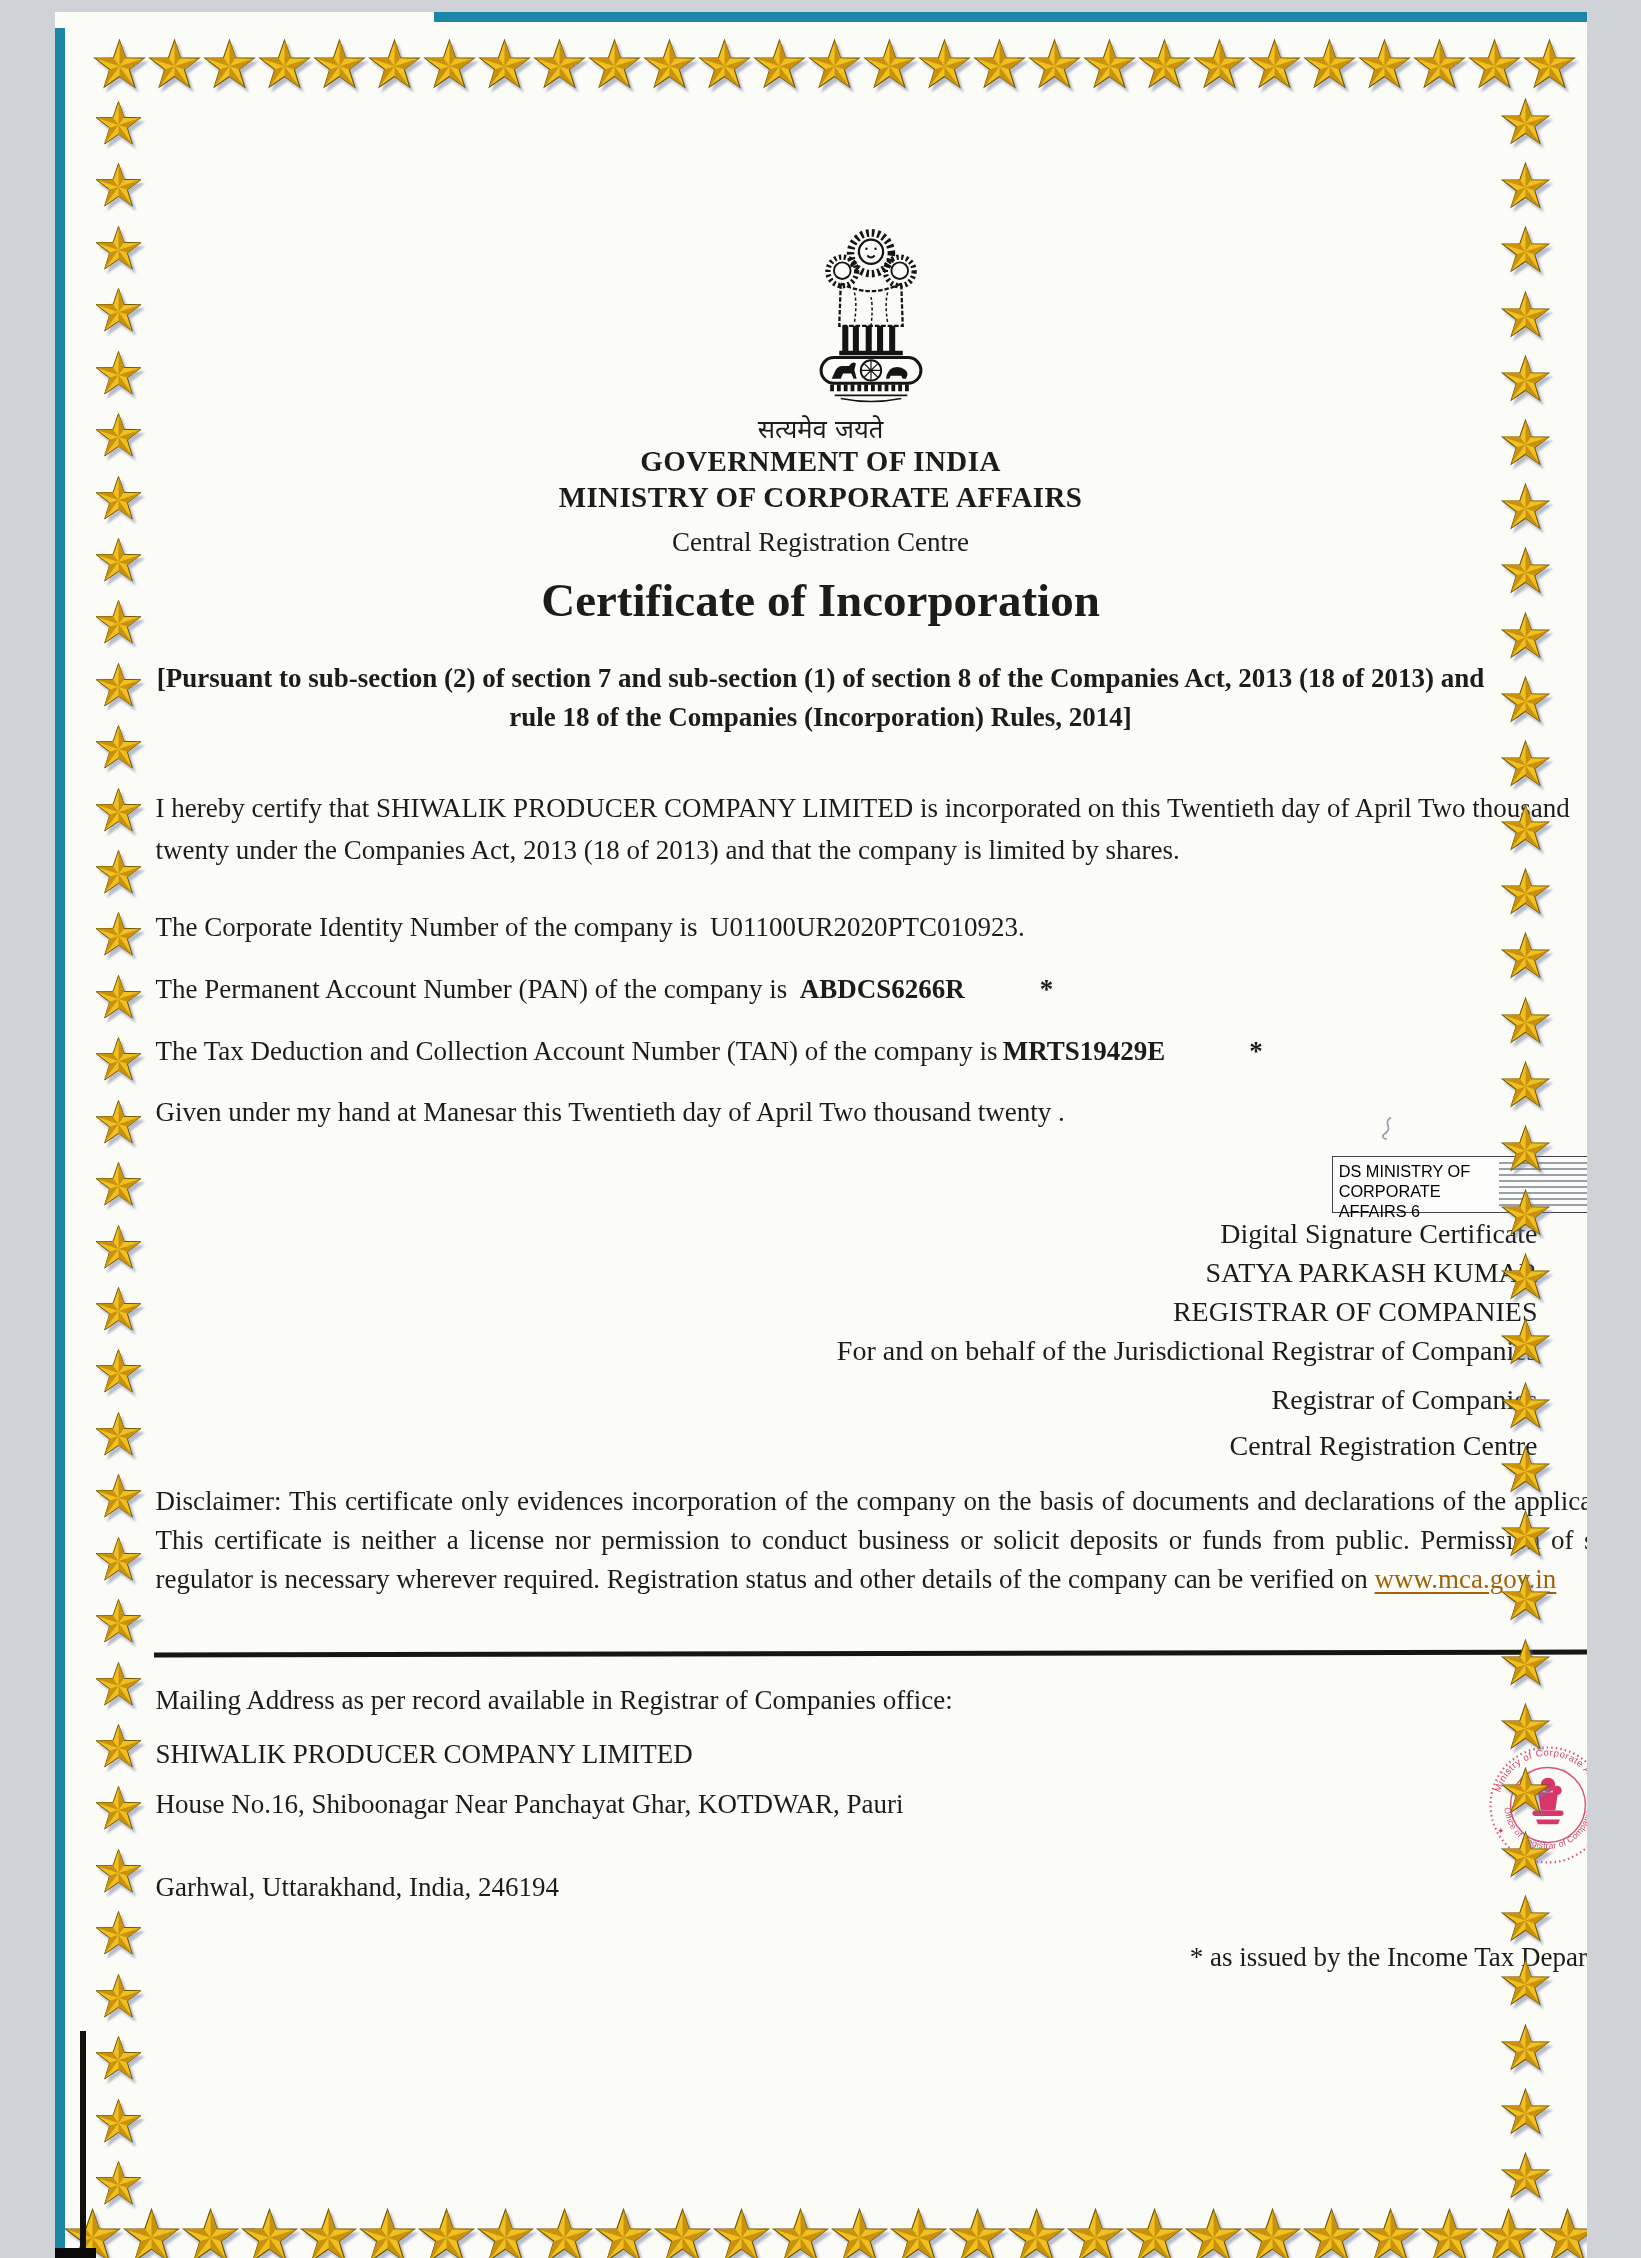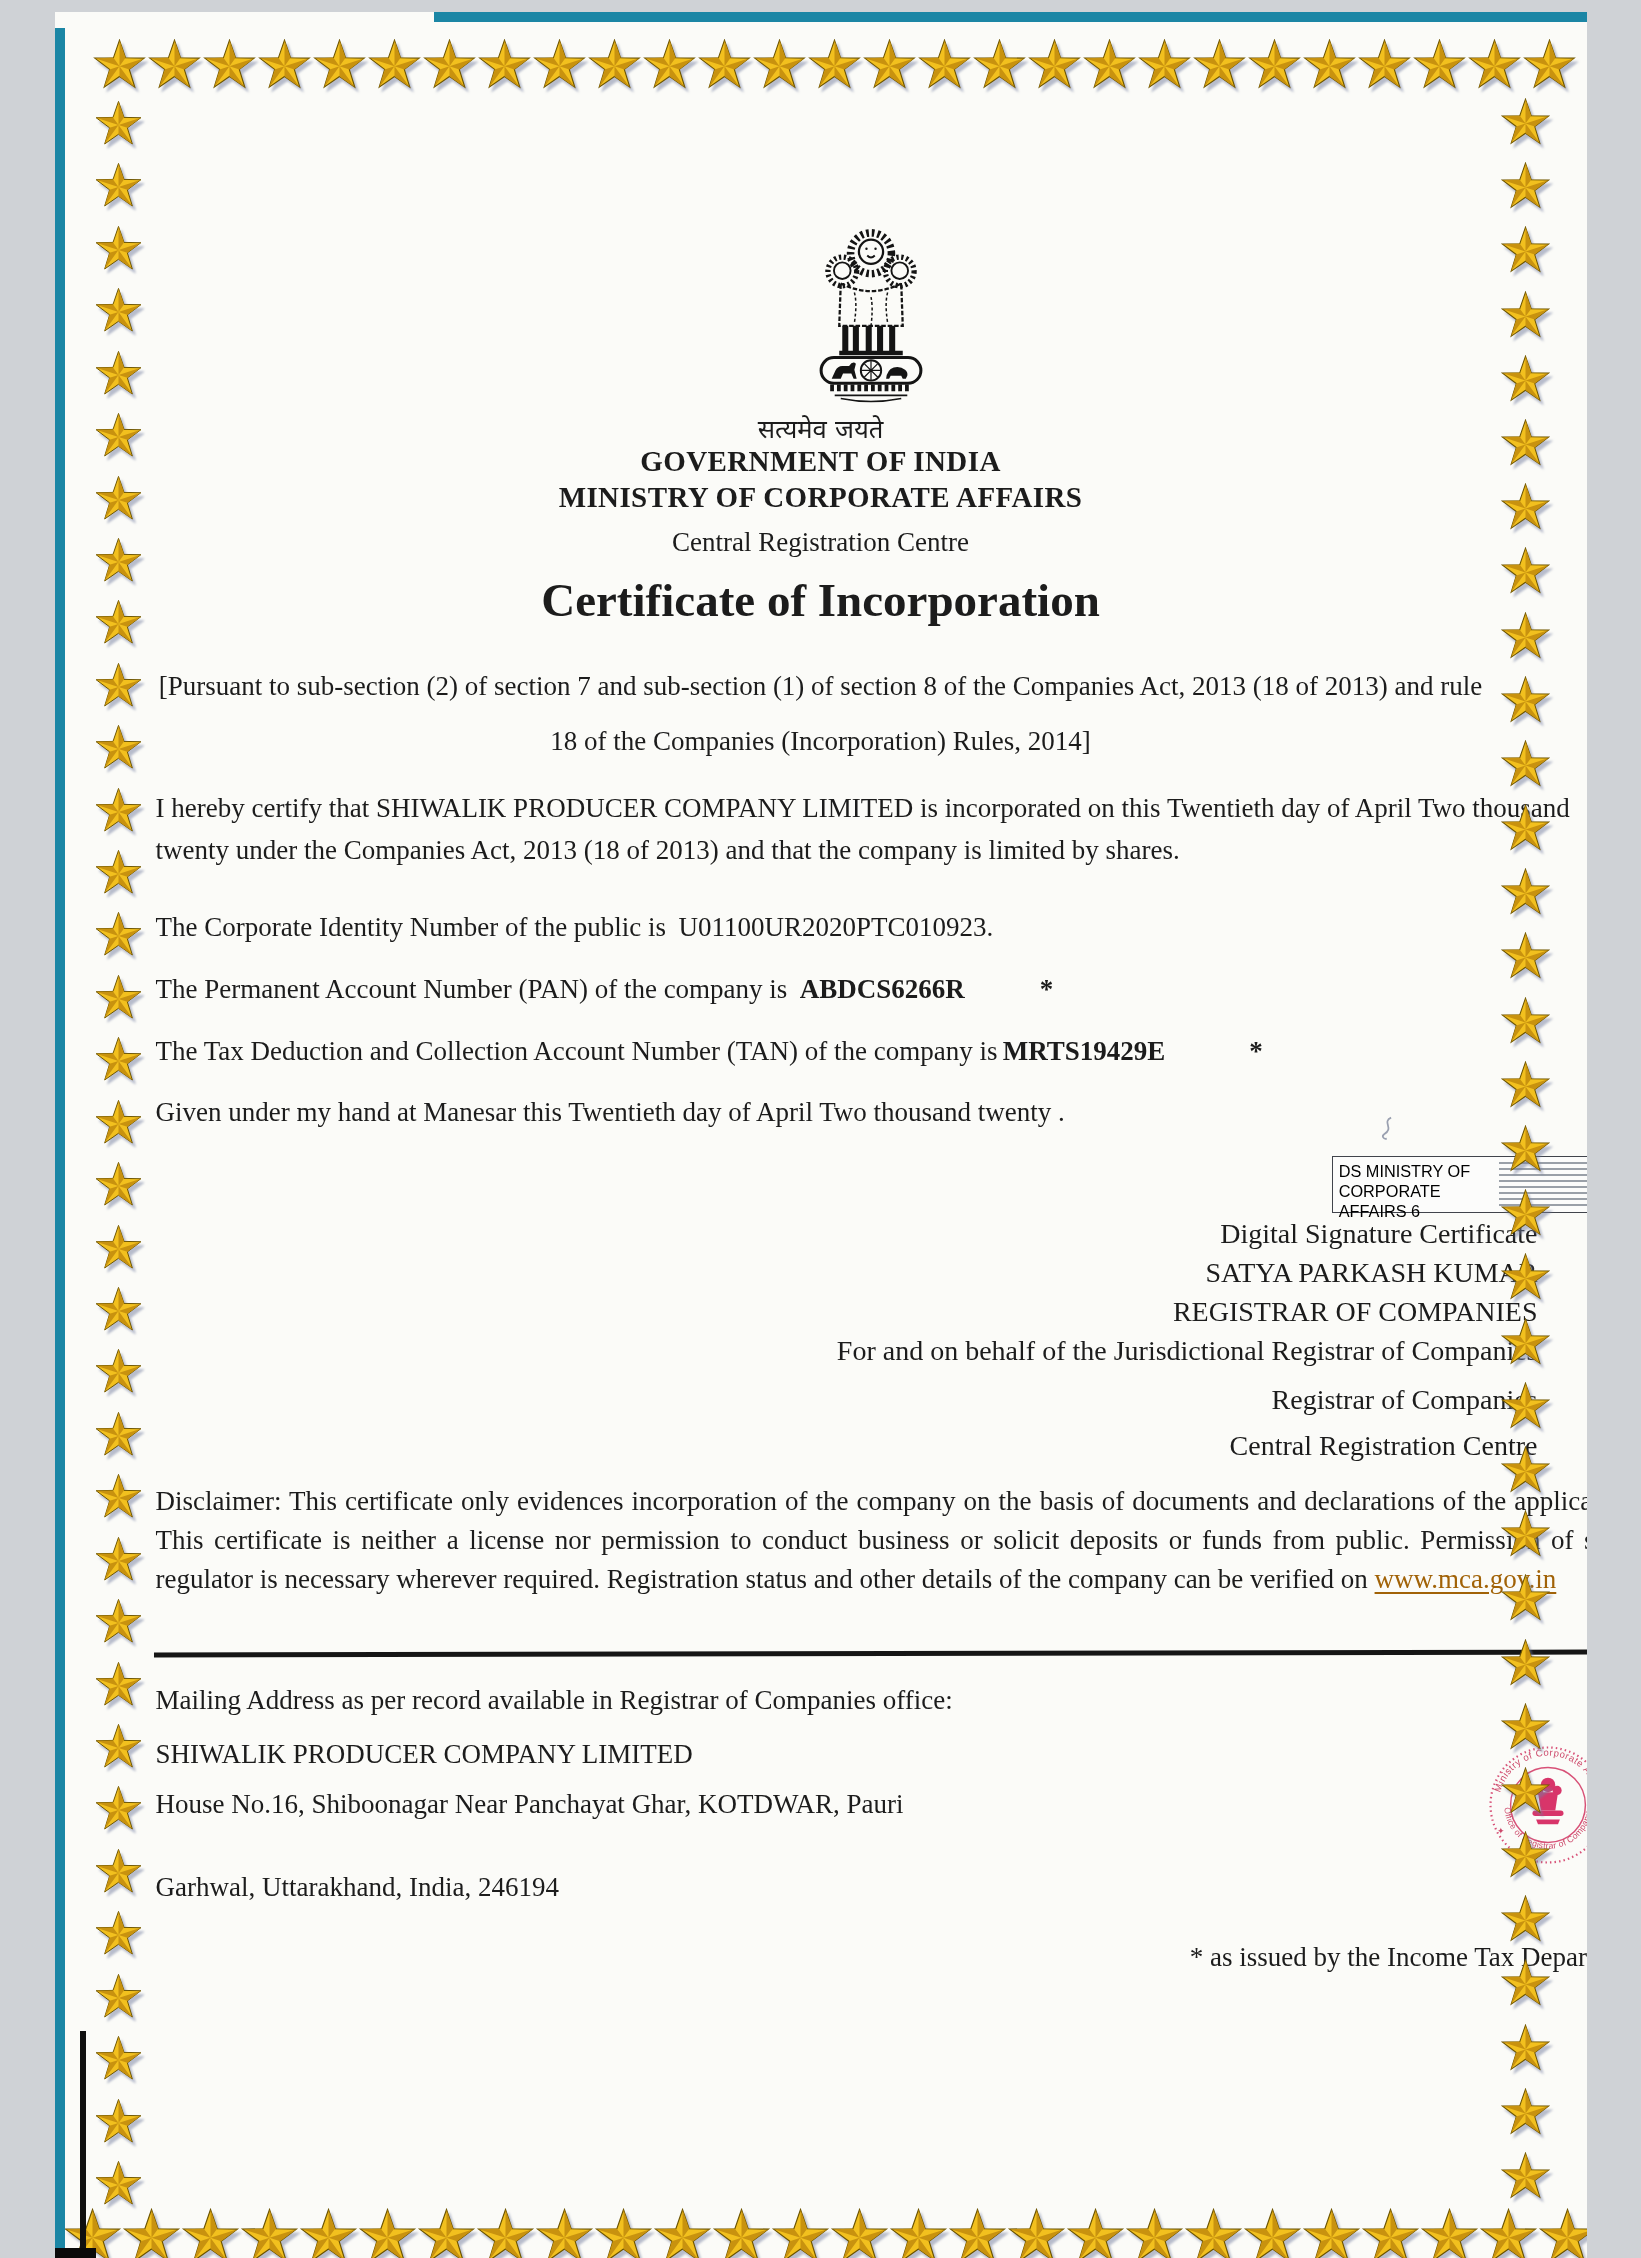--- a/index.html
+++ b/index.html
@@ -21,21 +21,21 @@
   .band-right{right:34px;top:86px;bottom:71px;width:55px;flex-direction:column;}
   .star{filter:drop-shadow(3.5px 4.4px 0.9px rgba(115,125,160,.5));flex:0 0 auto;}
   
   .ctr{position:absolute;left:0;right:0;text-align:center;}
   .emblem{position:absolute;left:732px;top:208px;width:168px;height:189px;}
   .emblem-caption{top:399px;font-family:"DejaVu Sans",sans-serif;font-size:25.6px;}
   .gov-line{top:433px;font-weight:bold;font-size:29px;letter-spacing:0.4px;}
   .ministry-line{top:469px;font-weight:bold;font-size:29px;letter-spacing:0.4px;}
   .centre-line{top:515px;font-size:27px;}
   .cert-title{top:561px;font-weight:bold;font-size:47px;}
-  .pursuant{top:647px;left:88px;right:88px;font-size:27px;line-height:55px;}
+  .pursuant{top:647px;left:88px;right:88px;font-size:27px;line-height:39px;font-weight:bold;}
   
   .bodyline{position:absolute;left:101px;width:1493px;font-size:27px;}
   .certify{top:775px;line-height:42px;}
   .cin-line{top:900px;}
   .pan-line{top:962px;}
   .tan-line{top:1024px;}
   .given-line{top:1085px;}
   .val-gap{margin-left:12.4px;}
   .bold{font-weight:bold;}
   .note-marker{font-weight:bold;margin-left:75px;}
@@ -598,21 +598,21 @@
   <div class="ctr emblem-caption">सत्यमेव जयते</div>
   <div class="ctr gov-line">GOVERNMENT OF INDIA</div>
   <div class="ctr ministry-line">MINISTRY OF CORPORATE AFFAIRS</div>
   <div class="ctr centre-line">Central Registration Centre</div>
   <div class="ctr cert-title">Certificate of Incorporation</div>
   <div class="ctr pursuant">[Pursuant to sub-section (2) of section 7 and sub-section (1) of section 8 of the Companies Act, 2013 (18 of 2013) and rule 18 of the Companies (Incorporation) Rules, 2014]</div>
 
   <div class="bodyline certify">I hereby certify that SHIWALIK PRODUCER COMPANY LIMITED is incorporated on this Twentieth day of April Two thousand twenty under the Companies Act, 2013 (18 of 2013) and that the company is limited by shares.</div>
 
   <div class="bodyline cin-line">
-    <span>The Corporate Identity Number of the public is</span><span class="val-gap">U01100UR2020PTC010923.</span>
+    <span>The Corporate Identity Number of the company is</span><span class="val-gap">U01100UR2020PTC010923.</span>
   </div>
 
   <div class="bodyline pan-line">
     <span>The Permanent Account Number (PAN) of the company is</span><span class="val-gap bold">ABDCS6266R</span><span class="note-marker">*</span>
   </div>
 
   <div class="bodyline tan-line">
     <span>The Tax Deduction and Collection Account Number (TAN) of the company is</span><span class="bold" style="margin-left:5.3px;">MRTS19429E</span><span class="note-marker" style="margin-left:84px;">*</span>
   </div>
 

